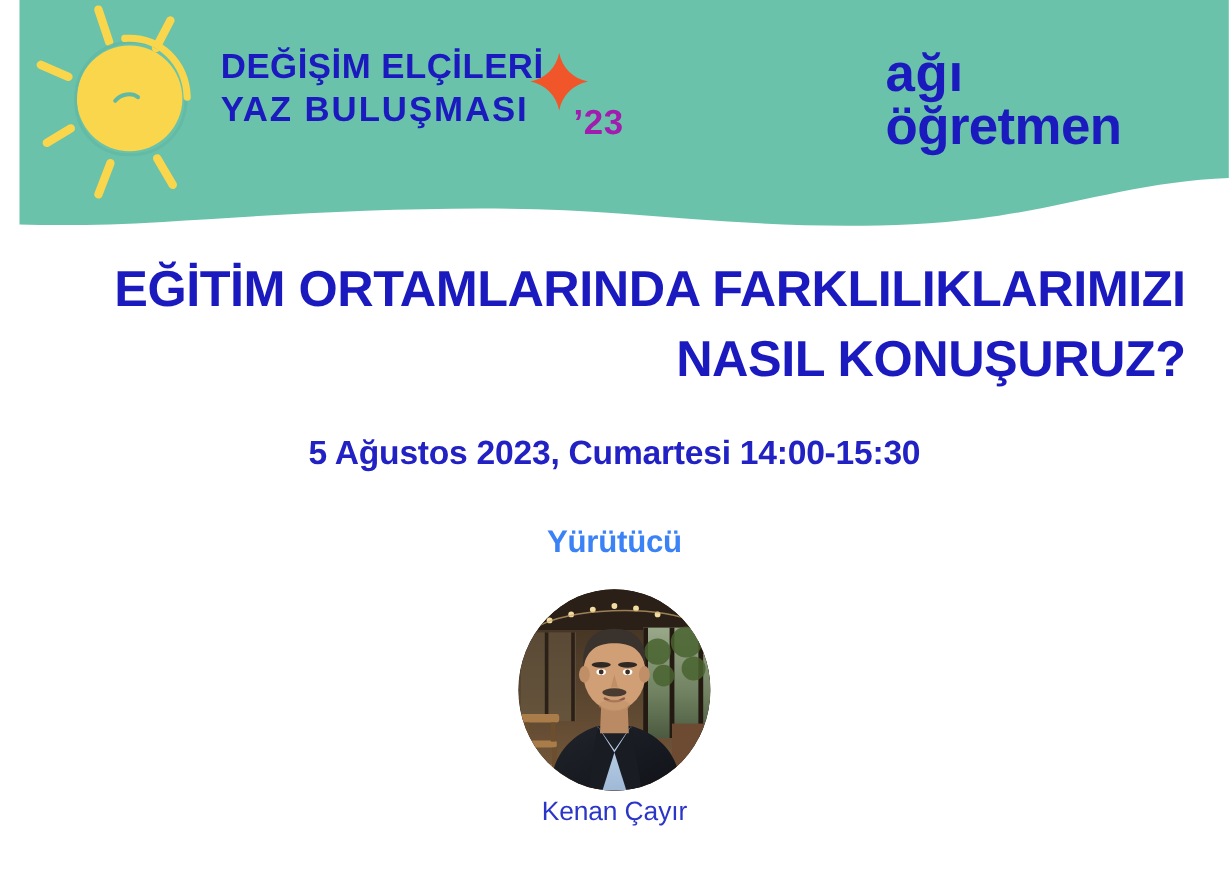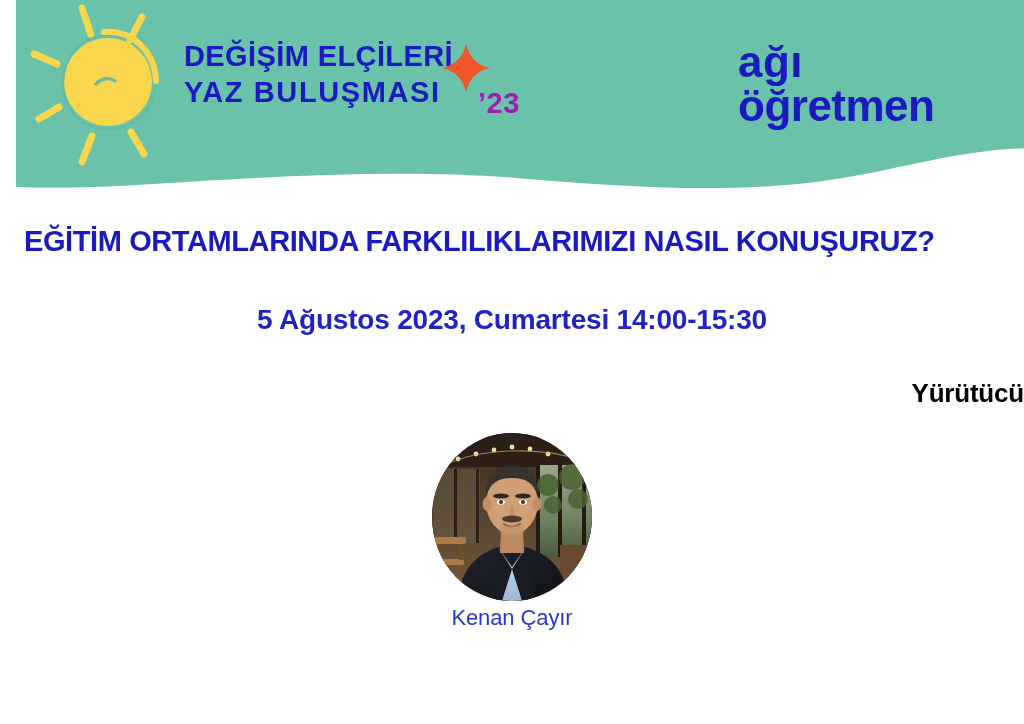--- a/index.html
+++ b/index.html
@@ -97,42 +97,42 @@
   .main-content {
     position: absolute;
     left: 0;
     top: 200px;
     width: 1024px;
   }
 
   .page-title {
     color: #1A1ABE;
     font-weight: bold;
-    font-size: 29px;
+    font-size: 42px;
     line-height: 58px;
-    text-align: left;
+    text-align: right;
     letter-spacing: -0.4px;
     margin: 12px 12px 0 0;
     padding: 0 24px;
   }
 
   .event-datetime {
     color: #2222C4;
     font-weight: bold;
     font-size: 28px;
     text-align: center;
     margin-top: 34px;
     letter-spacing: -0.2px;
   }
 
   .facilitator-label {
-    color: #000000;
+    color: #3b82f6;
     font-weight: bold;
     font-size: 26px;
-    text-align: right;
+    text-align: center;
     margin-top: 42px;
     letter-spacing: -0.2px;
   }
 
   
   .portrait-wrap {
     width: 160px;
     height: 168px;
     margin: 24px auto 0 auto;
     position: relative;

